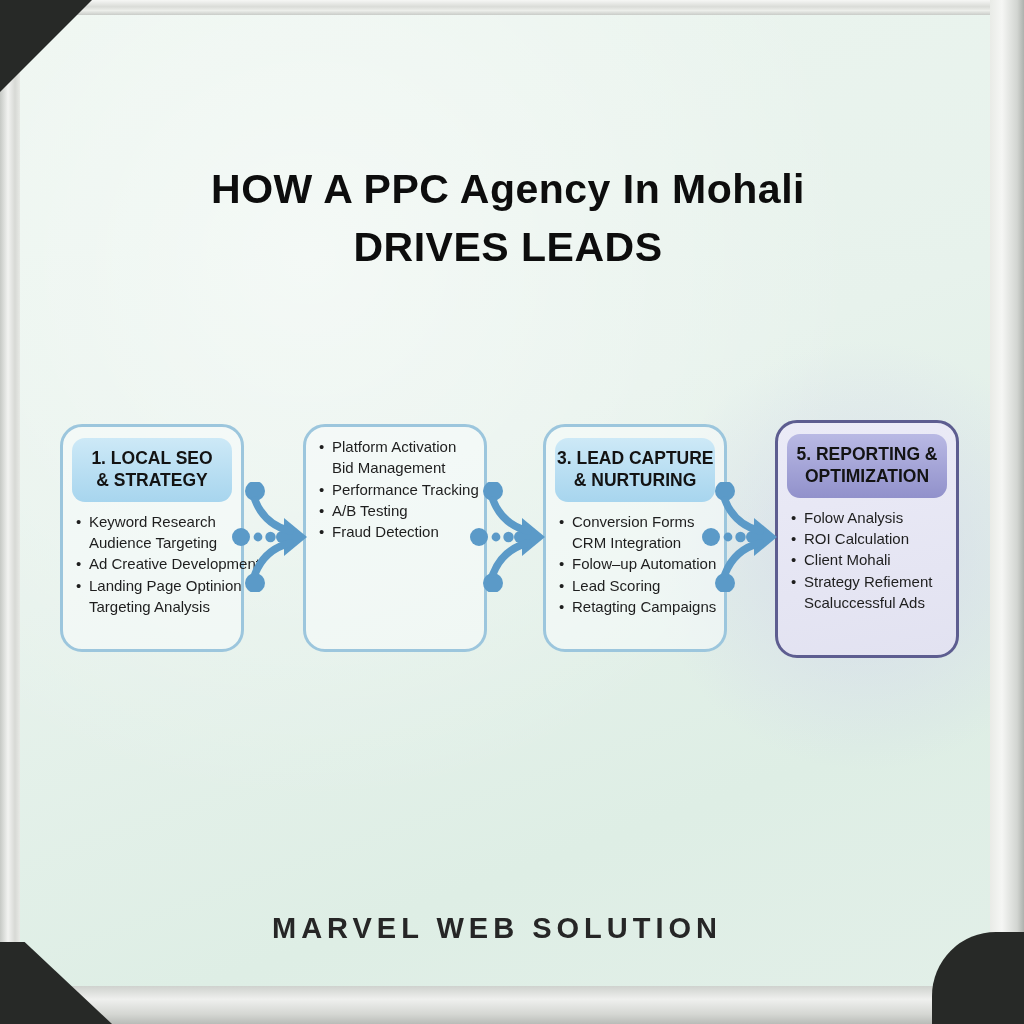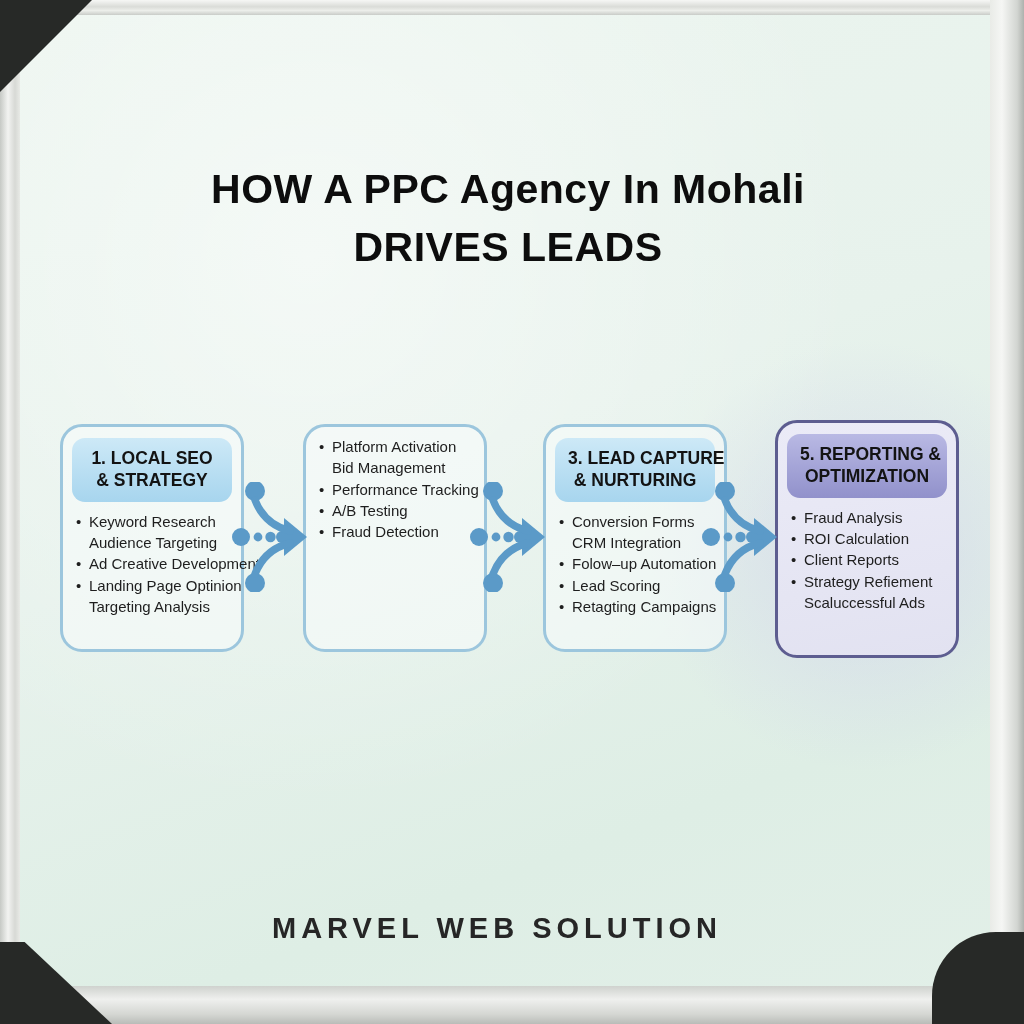--- a/index.html
+++ b/index.html
@@ -32,21 +32,21 @@
   .title span{display:block;}
 
   
   .stage-card{position:absolute;z-index:2;width:184px;height:228px;box-sizing:border-box;
     border:3px solid #9cc6dd;border-radius:22px;background:rgba(247,252,251,0.55);}
   .stage-card.purple{border-color:#5d5d90;background:linear-gradient(170deg,#ebebf7,#e2e2f1);}
   .card-1{left:60px;top:424px;}
   .card-2{left:303px;top:424px;}
   .card-3{left:543px;top:424px;}
   .card-4{left:775px;top:420px;height:238px;}
-  .chip{margin:11px 9px 0;border-radius:13px;padding:9px 13px 10px;text-align:center;
+  .chip{margin:11px 9px 0;border-radius:13px;padding:9px 2px 10px;text-align:center;
     background:linear-gradient(180deg,#cde9f7,#a7d5ee);
     font-weight:700;font-size:17.5px;line-height:1.28;color:#131313;}
   .purple .chip{background:linear-gradient(180deg,#bababe4,#9494cd);
     background:linear-gradient(180deg,#b9b9e4,#9191cb);}
   .chip span{display:block;white-space:nowrap;}
   .stage-items{list-style:none;margin:9px 0 0;padding:0 2px 0 13px;
     font-size:15px;line-height:1.42;color:#1e1e1e;white-space:nowrap;}
   .stage-items li{position:relative;padding-left:13px;}
   .stage-items li::before{content:"\2022";position:absolute;left:0;top:0;color:#1e1e1e;}
   .cont{display:block;}
@@ -110,23 +110,23 @@
       <li><span>Retagting Campaigns</span></li>
     </ul>
   </div>
 
   <div class="stage-card purple card-4">
     <div class="chip">
       <span>5. REPORTING &amp;</span>
       <span>OPTIMIZATION</span>
     </div>
     <ul class="stage-items">
-      <li><span>Fraud Analysis</span></li>
+      <li><span>Folow Analysis</span></li>
       <li><span>ROI Calculation</span></li>
-      <li><span>Client Reports</span></li>
+      <li><span>Client Mohali</span></li>
       <li><span>Strategy Refiement</span><span class="cont">Scaluccessful Ads</span></li>
     </ul>
   </div>
 
   <svg class="flow-arrow arrow-1" viewBox="0 0 76 110">
     <g fill="#5b9ac8" stroke="none">
       <circle cx="24" cy="9" r="10"></circle>
       <circle cx="24" cy="101" r="10"></circle>
       <circle cx="10" cy="55" r="9"></circle>
       <circle cx="27" cy="55" r="4.4"></circle>

